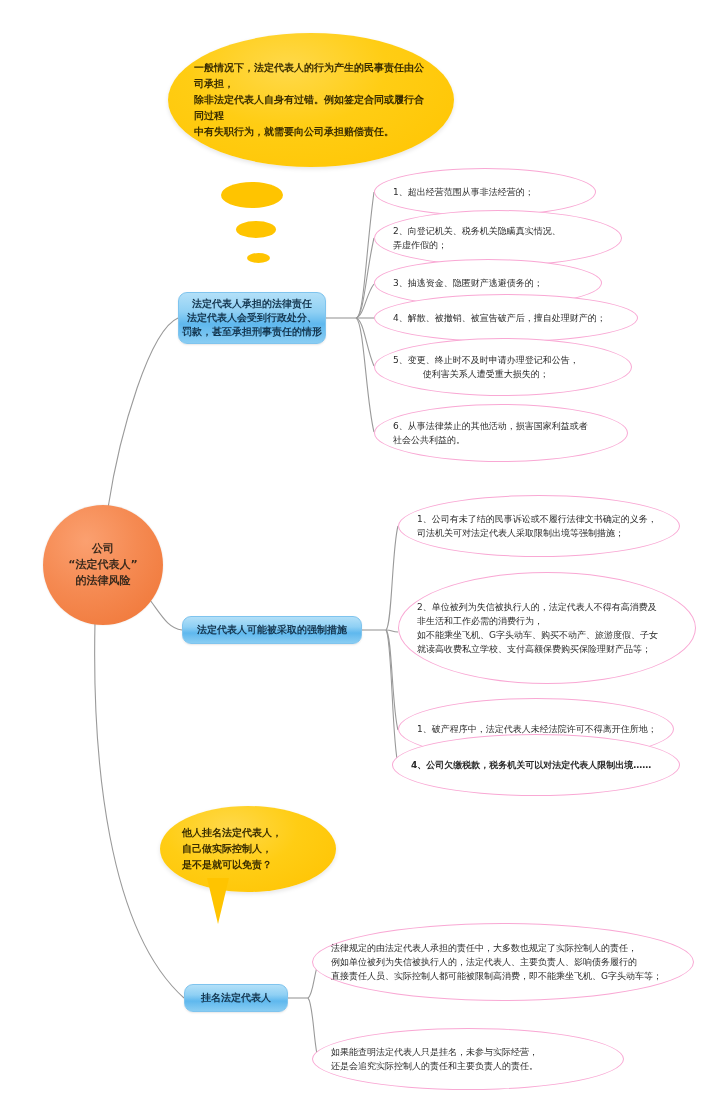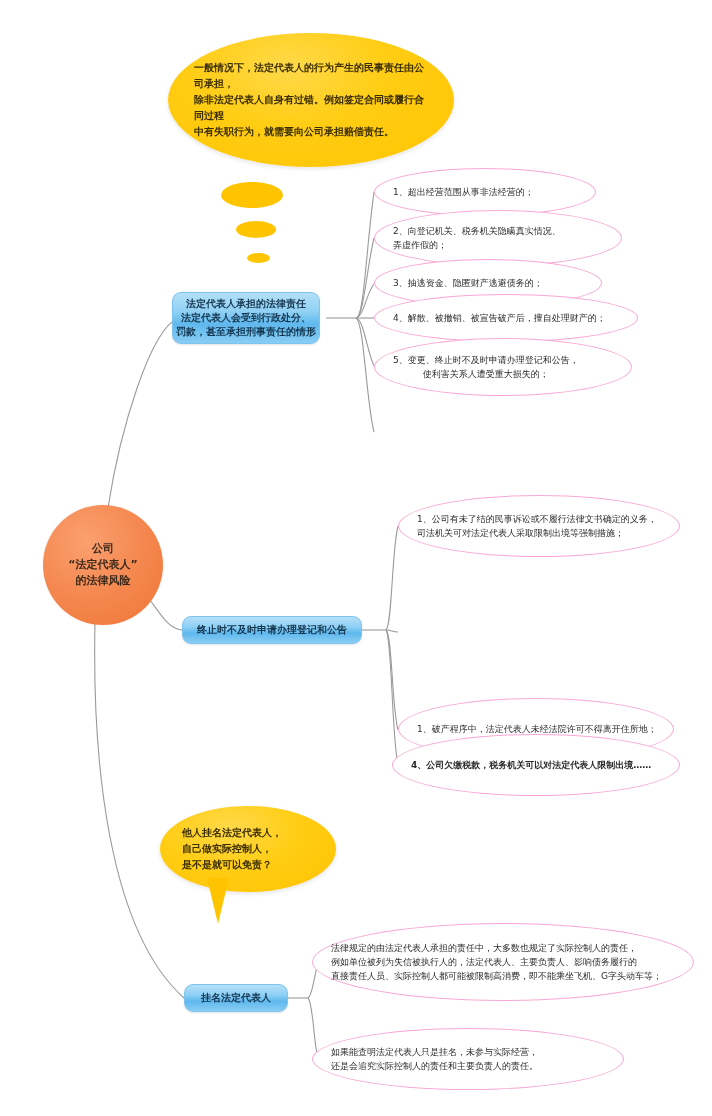--- a/index.html
+++ b/index.html
@@ -24,21 +24,21 @@
   }
 
   
   .blue-box{
     background:linear-gradient(to bottom,#b3e0f8 0%,#8fd0f4 38%,#5fb8ee 62%,#89cdf3 100%);
     border:1px solid #7fc4ee;border-radius:9px;
     display:flex;align-items:center;justify-content:center;text-align:center;
     color:#14364f;font-weight:bold;font-size:10px;line-height:14px;
     box-shadow:0 1px 2px rgba(0,0,0,.10);
   }
-  #blue1{left:172px;top:292px;width:148px;height:52px;}
+  #blue1{left:178px;top:292px;width:148px;height:52px;}
   #blue2{left:182px;top:616px;width:180px;height:28px;}
   #blue3{left:184px;top:984px;width:104px;height:28px;}
 
   
   .leaf{
     border:1px solid #f9a8d4;border-radius:50%;
     display:flex;align-items:center;
     color:#2b2b2b;font-size:9px;line-height:14px;
     background:#fff;
   }
@@ -140,28 +140,38 @@
   <div class="node leaf" style="left:374px;top:259px;width:228px;height:48px;">
     <span class="txt">3、抽逃资金、隐匿财产逃避债务的；</span>
   </div>
   <div class="node leaf" style="left:374px;top:294px;width:264px;height:48px;text-align:center;">
     <span class="txt">4、解散、被撤销、被宣告破产后，擅自处理财产的；</span>
   </div>
   <div class="node leaf" style="left:374px;top:338px;width:258px;height:58px;text-align:center;">
     <span class="txt">5、变更、终止时不及时申请办理登记和公告，
 使利害关系人遭受重大损失的；</span>
   </div>
+  <div class="node leaf" style="left:374px;top:404px;width:254px;height:58px;">
+    <span class="txt">6、从事法律禁止的其他活动，损害国家利益或者
+社会公共利益的。</span>
+  </div>
 
   <div class="node blue-box" id="blue2">
-    <span class="txt">终止时不及时申请办理登记和公告</span>
+    <span class="txt">法定代表人可能被采取的强制措施</span>
   </div>
 
   <div class="node leaf" style="left:398px;top:495px;width:282px;height:62px;">
     <span class="txt">1、公司有未了结的民事诉讼或不履行法律文书确定的义务，
 司法机关可对法定代表人采取限制出境等强制措施；</span>
+  </div>
+  <div class="node leaf" style="left:398px;top:572px;width:298px;height:112px;">
+    <span class="txt">2、单位被列为失信被执行人的，法定代表人不得有高消费及
+非生活和工作必需的消费行为，
+如不能乘坐飞机、G字头动车、购买不动产、旅游度假、子女
+就读高收费私立学校、支付高额保费购买保险理财产品等；</span>
   </div>
   <div class="node leaf" style="left:398px;top:698px;width:276px;height:62px;">
     <span class="txt">1、破产程序中，法定代表人未经法院许可不得离开住所地；</span>
   </div>
   <div class="node leaf" style="left:392px;top:734px;width:288px;height:62px;font-weight:bold;">
     <span class="txt">4、公司欠缴税款，税务机关可以对法定代表人限制出境……</span>
   </div>
 
   <div class="node speech">
     <span class="txt">他人挂名法定代表人，

